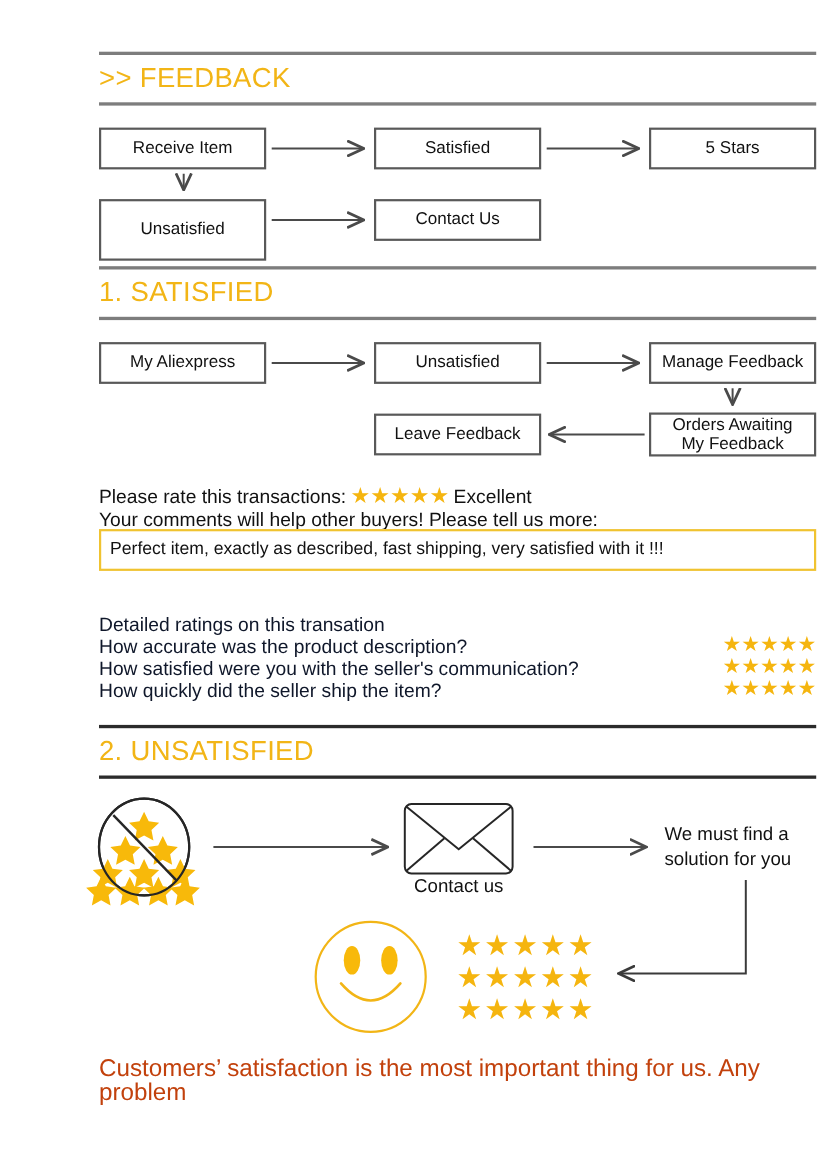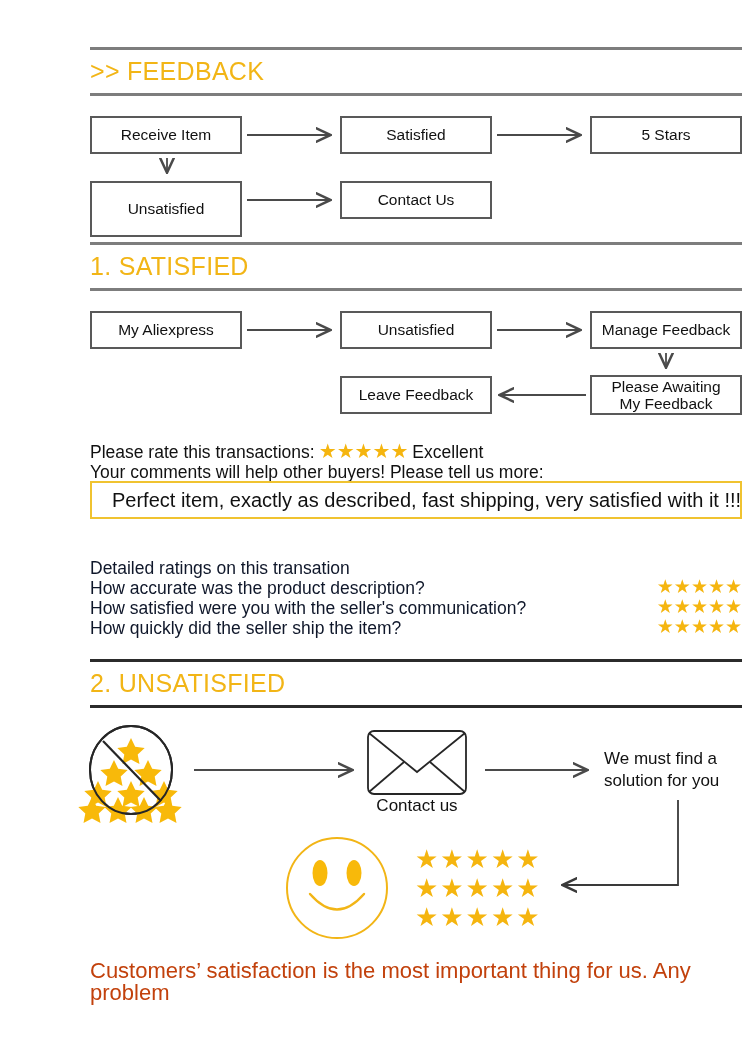--- a/index.html
+++ b/index.html
@@ -92,22 +92,22 @@
     top: 481px;
     width: 652px;
     height: 38px;
     border: 2px solid #f0c330;
     box-sizing: border-box;
     display: flex;
     align-items: center;
     background: #fff;
   }
   .comment-box .val {
-    padding-left: 20px;
-    font-size: 20px;
+    padding-left: 8px;
+    font-size: 16px;
     color: #111;
     white-space: nowrap;
   }
 
   
   .dr-label {
     position: absolute;
     left: 48px;
     font-size: 17.5px;
     line-height: 20px;
@@ -247,21 +247,21 @@
   <div class="fbox" style="left:48px; top:311px; width:152px; height:38px;">
     <span>My Aliexpress</span>
   </div>
   <div class="fbox" style="left:298px; top:311px; width:152px; height:38px;">
     <span>Unsatisfied</span>
   </div>
   <div class="fbox" style="left:548px; top:311px; width:152px; height:38px;">
     <span>Manage Feedback</span>
   </div>
   <div class="fbox" style="left:548px; top:375px; width:152px; height:40px; flex-direction:column;">
-    <span>Please Awaiting</span>
+    <span>Orders Awaiting</span>
     <span>My Feedback</span>
   </div>
   <div class="fbox" style="left:298px; top:376px; width:152px; height:38px;">
     <span>Leave Feedback</span>
   </div>
 
   <div class="txt" style="left:48px; top:441px;">
     <span>Please rate this transactions:</span><span class="stars" style="font-size:20px; margin:0 4px;">★★★★★</span><span>Excellent</span>
   </div>
 

